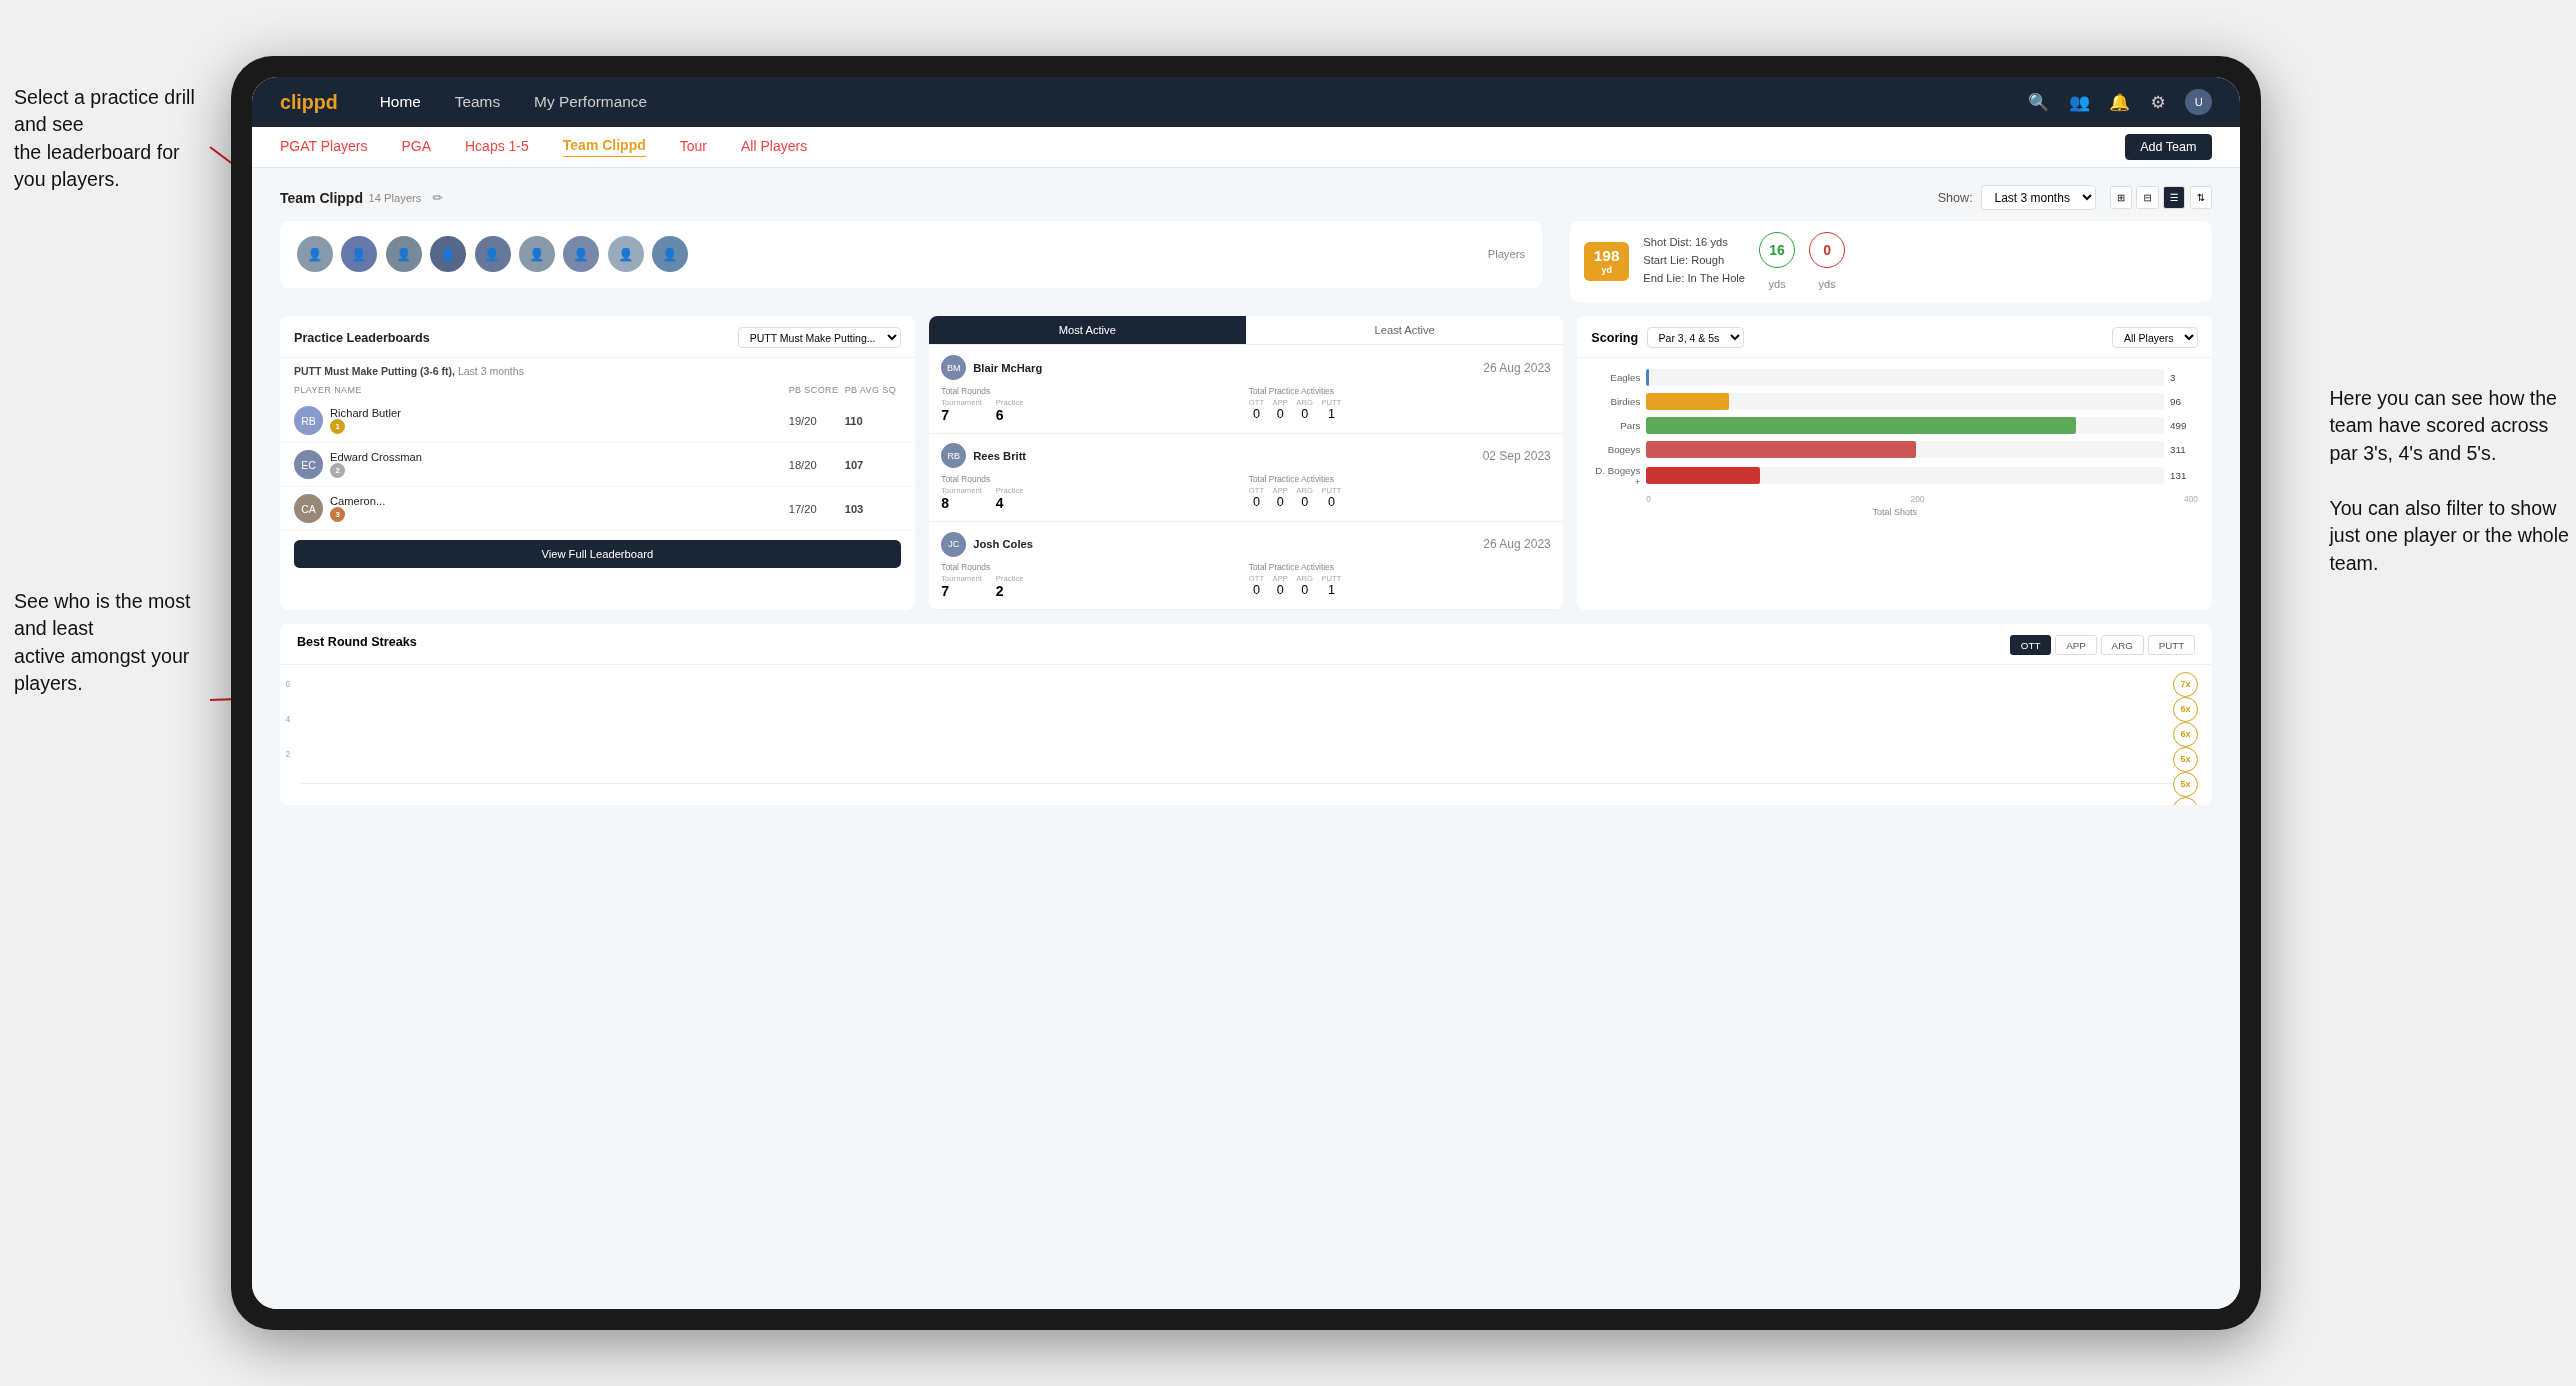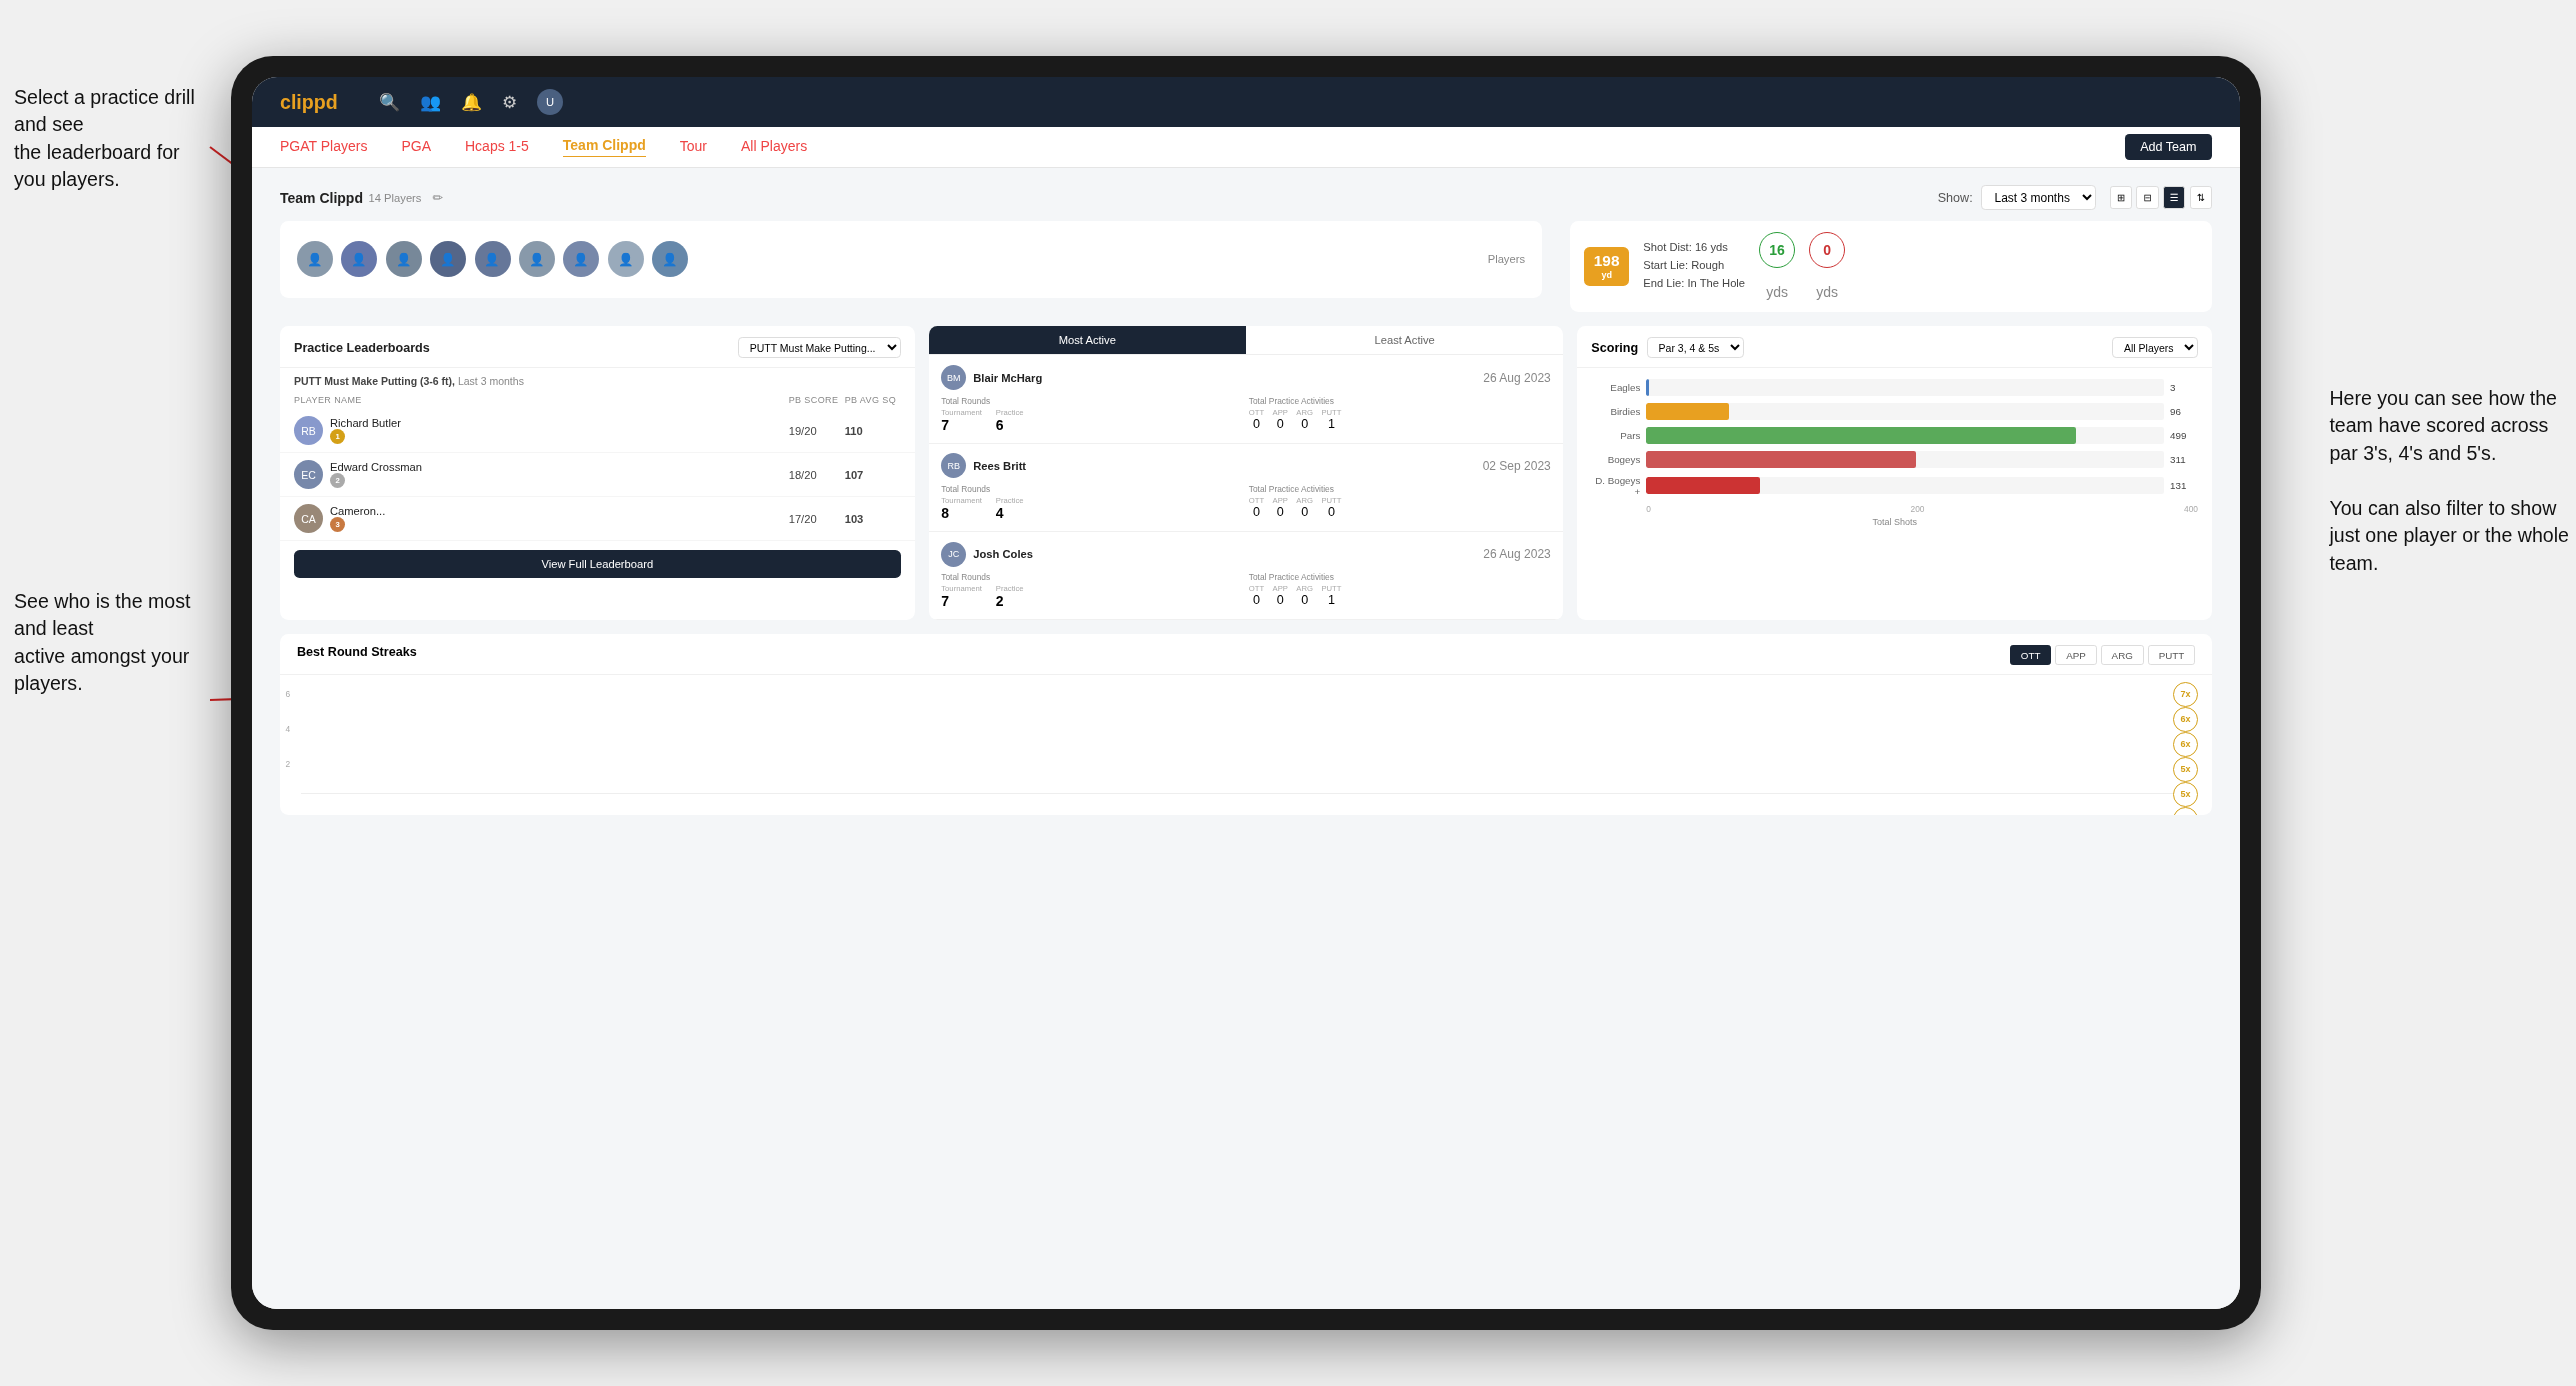--- a/index.html
+++ b/index.html
@@ -241,21 +241,21 @@
       width: 36px; height: 36px;
       border-radius: 50%;
       border: 1.4px solid #ddd;
       display: flex; align-items: center; justify-content: center;
       font-size: 14px;
       font-weight: 600;
       flex-direction: column;
     }
     .yards-circle.green { border-color: #2a9d3a; color: #2a9d3a; }
     .yards-circle.red { border-color: #cc3333; color: #cc3333; }
-    .yards-label { font-size: 14px; color: #888; margin-top: 16px; }
+    .yards-label { font-size: 11px; color: #888; margin-top: 10px; }
 
     
     .three-col {
       display: grid;
       grid-template-columns: 1fr 1fr 1fr;
       gap: 14px;
       margin-bottom: 14px;
     }
 
     
@@ -536,20 +536,25 @@
       <polygon points="0 0, 10 3.5, 0 7" fill="#cc2222"></polygon>
     </marker>
   </defs>
 </svg>
 
 <div class="tablet">
   <div class="tablet-screen">
 
     <nav class="navbar">
       <div class="navbar-logo">clippd</div>
+      <div class="navbar-links">
+        <span class="navbar-link active">Home</span>
+        <span class="navbar-link">Teams</span>
+        <span class="navbar-link">My Performance</span>
+      </div>
       <div class="navbar-icons">
         <span class="navbar-icon">🔍</span>
         <span class="navbar-icon">👥</span>
         <span class="navbar-icon">🔔</span>
         <span class="navbar-icon">⚙</span>
         <div class="avatar-circle">U</div>
       </div>
     </nav>
 
     <div class="subnav">

